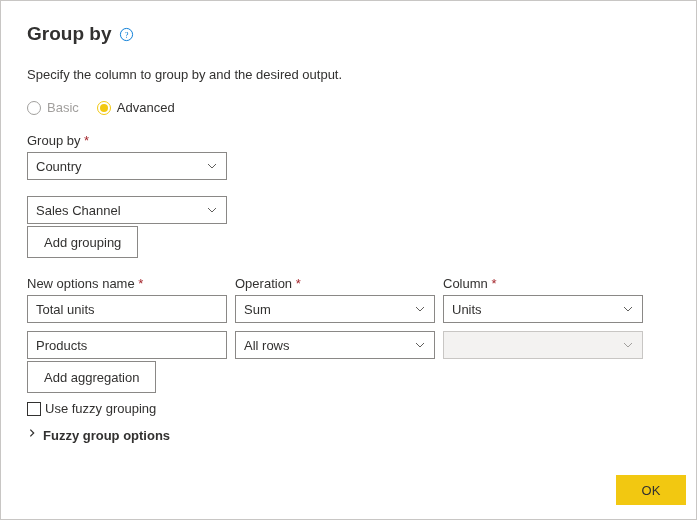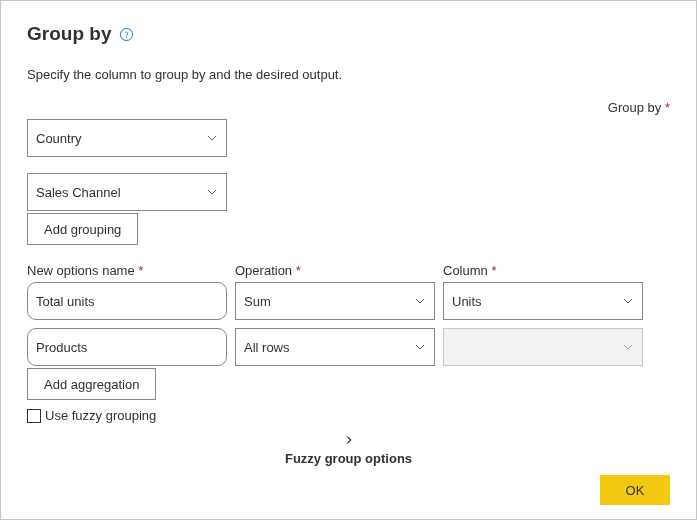--- a/index.html
+++ b/index.html
@@ -65,21 +65,20 @@
   }
   .radio-checked .radio-dot {
     width: 8px;
     height: 8px;
     border-radius: 50%;
     background: #f2c811;
   }
   .section-label {
     margin-top: 18px;
     font-size: 13px;
-    text-align: right;
   }
   .req { color: #a4262c; }
   .field-row {
     margin-top: 4px;
     display: flex;
     gap: 8px;
   }
   .three-cols {
     display: grid;
     grid-template-columns: 200px 200px 200px;
@@ -93,27 +92,27 @@
     margin-top: 18px;
   }
   .dropdown, .textbox {
     box-sizing: border-box;
     height: 28px;
     border: 1px solid #8a8886;
     background: #fff;
     display: flex;
     align-items: center;
     justify-content: space-between;
-    padding: 18px 8px;
+    padding: 8px 8px;
     font-size: 13px;
     color: #323130;
     cursor: pointer;
     width: 200px;
   }
-  .textbox { cursor: text; border-radius: 9px; }
+  .textbox { cursor: text; }
   .dropdown.disabled {
     background: #f3f2f1;
     border-color: #c8c6c4;
     color: #a19f9d;
     cursor: default;
   }
   .caret {
     display: inline-block;
     line-height: 0;
   }
@@ -139,30 +138,29 @@
   }
   .checkbox-box {
     width: 14px;
     height: 14px;
     border: 1px solid #323130;
     box-sizing: border-box;
   }
   .expander {
     margin-top: 12px;
     display: flex;
-    align-items: center;
+    align-items: flex-start;
     gap: 6px;
     font-size: 13px;
     font-weight: 600;
     cursor: pointer;
-    flex-direction: column;
   }
   .footer {
     position: absolute;
-    right: 26px;
+    right: 10px;
     bottom: 14px;
     display: flex;
     gap: 10px;
   }
   .btn {
     box-sizing: border-box;
     min-width: 70px;
     height: 30px;
     display: inline-flex;
     align-items: center;
@@ -188,20 +186,32 @@
     <span class="help-icon">
       <svg width="15" height="15" viewBox="0 0 16 16">
           <circle cx="8" cy="8" r="6.5" fill="none" stroke="#0078d4" stroke-width="1"></circle>
           <text x="8" y="11.5" text-anchor="middle" font-size="9" fill="#0078d4" font-family="Segoe UI">?</text>
         </svg>
     </span>
   </div>
 
   <div class="subtitle">Specify the column to group by and the desired output.</div>
 
+  <div class="radio-row">
+    <span class="radio radio-unchecked">
+      <span class="radio-circle"></span>
+      <span class="radio-label">Basic</span>
+    </span>
+    <span class="radio radio-checked">
+      <span class="radio-circle">
+          <span class="radio-dot"></span>
+        </span>
+      <span class="radio-label">Advanced</span>
+    </span>
+  </div>
 
   <div class="section-label">
     <span>Group by</span> <span class="req">*</span>
   </div>
 
   <div class="field-row">
     <div class="dropdown">
       <span>Country</span>
       <span class="caret">
         <svg width="12" height="12" viewBox="0 0 12 12">

